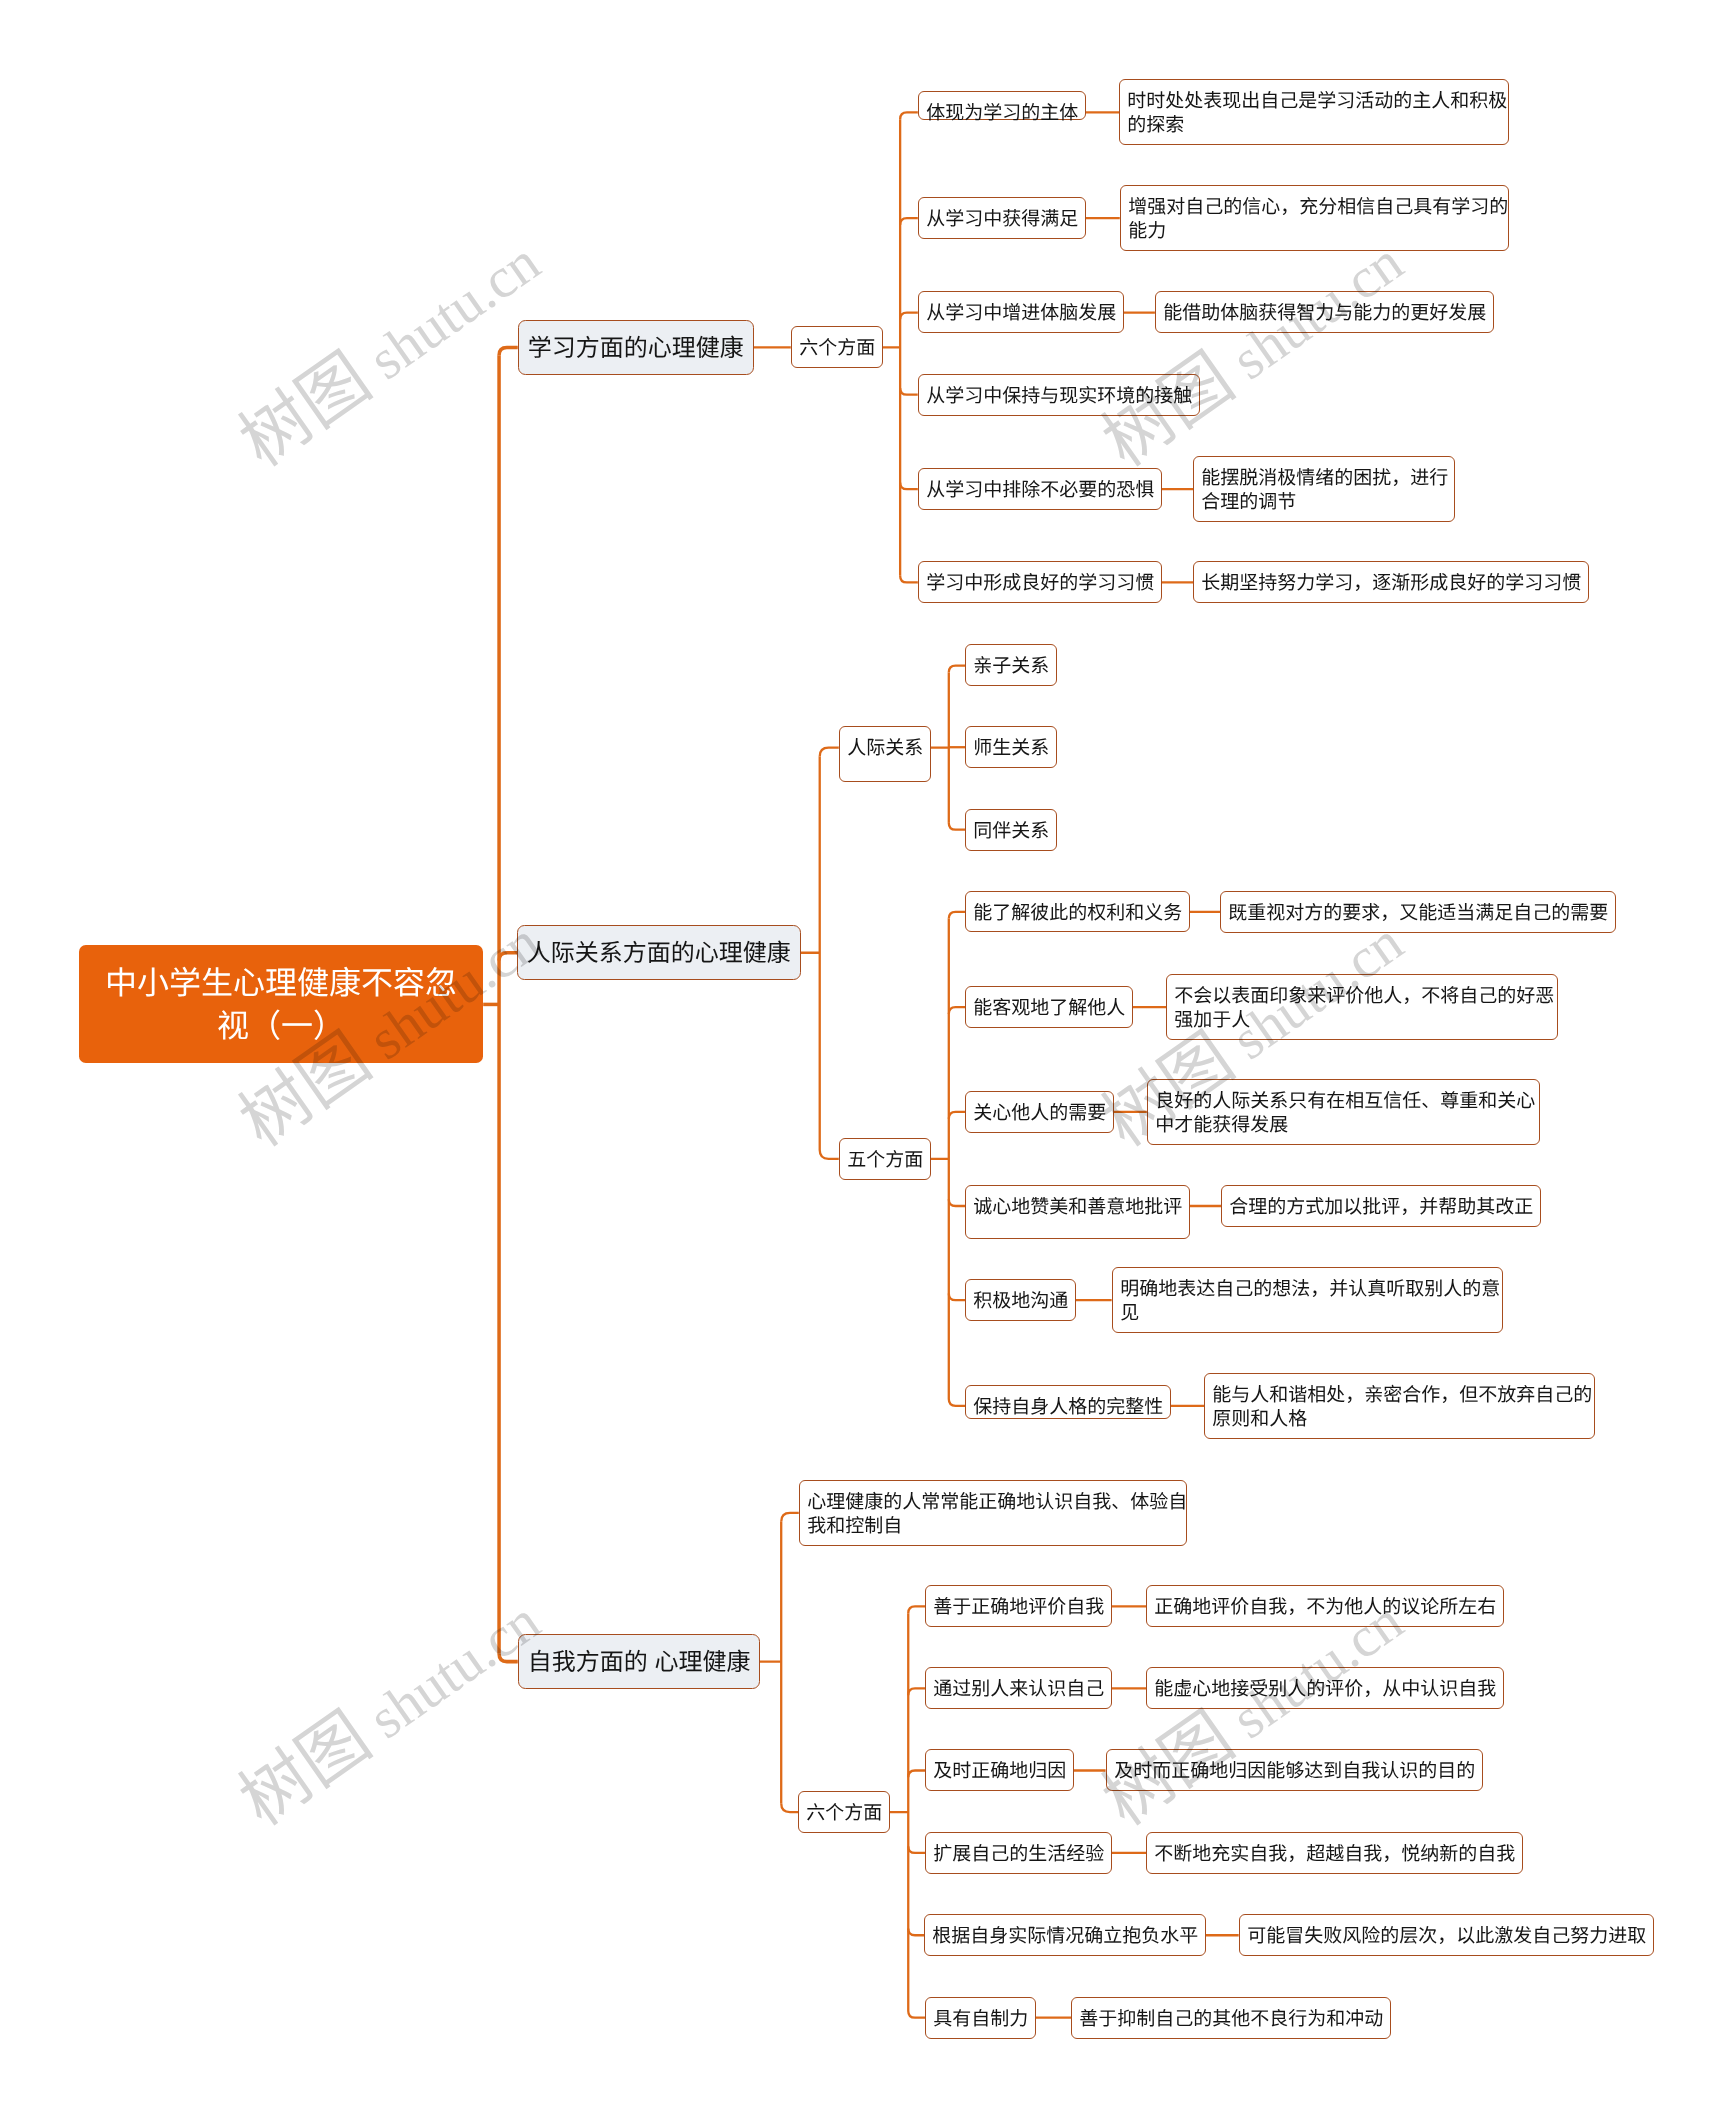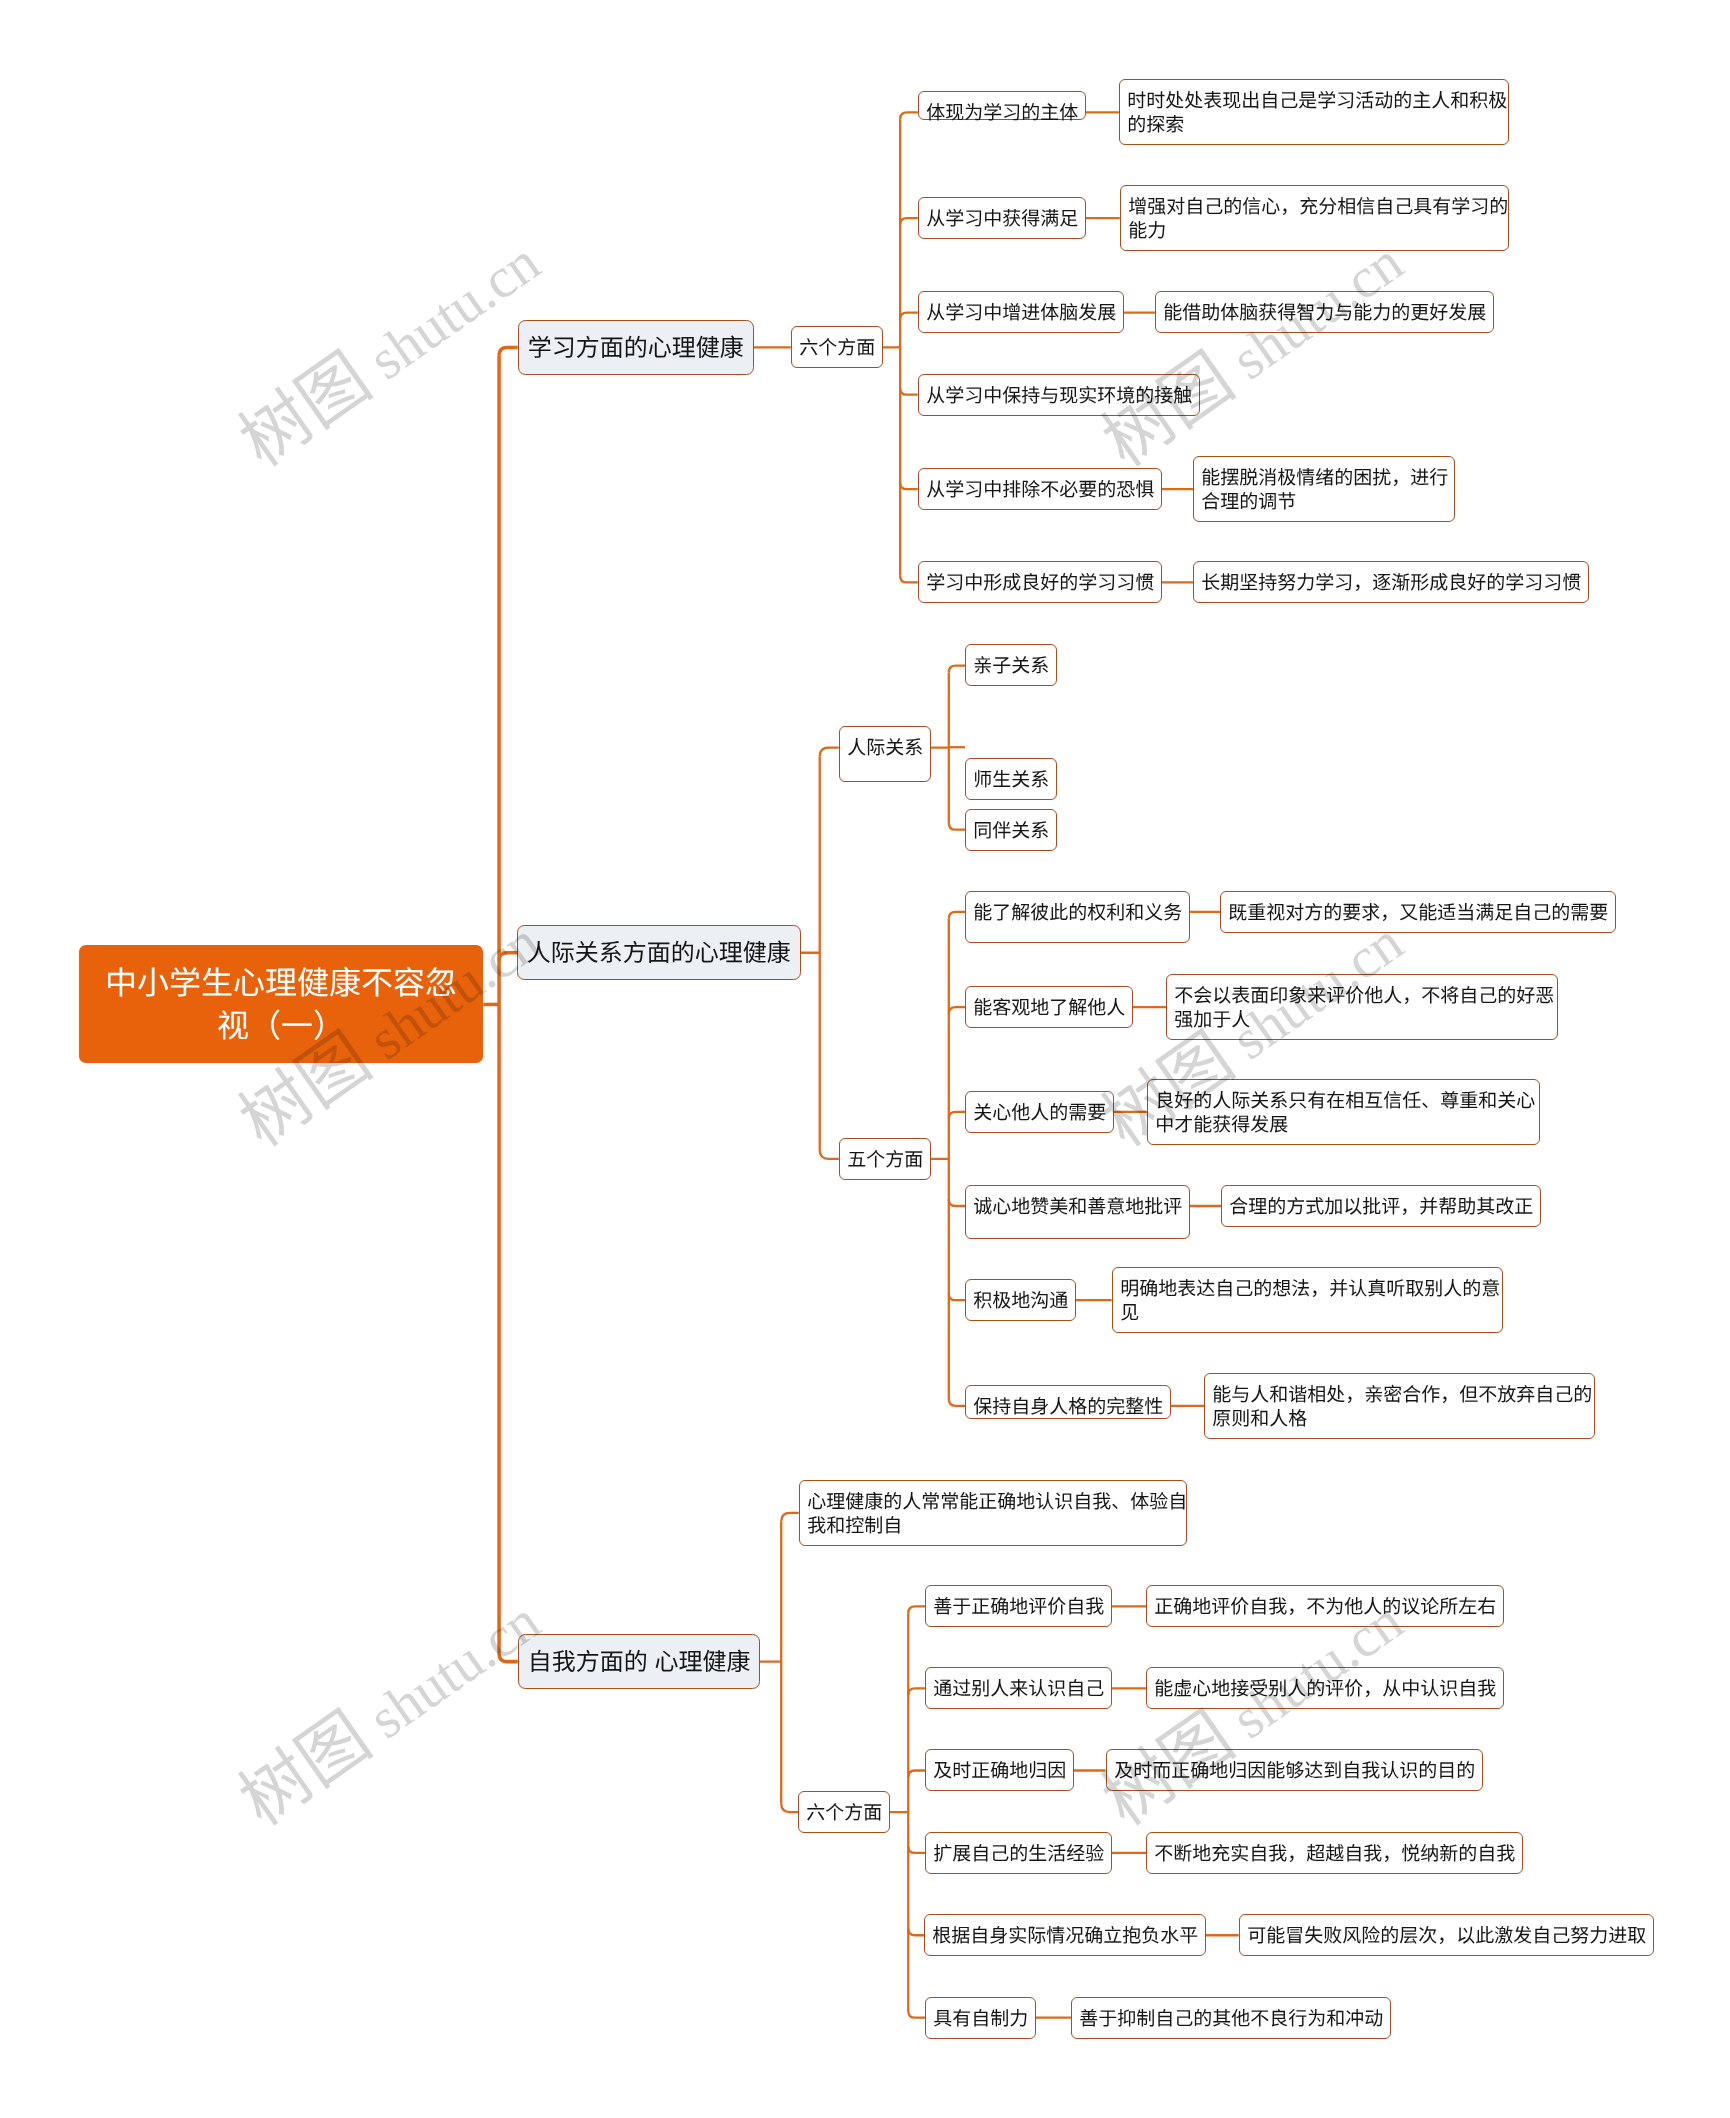--- a/index.html
+++ b/index.html
@@ -100,24 +100,24 @@
 <div class="node leaf" style="left:1119px;top:79px;height:66px;width:390px;"><span class="t">时时处处表现出自己是学习活动的主人和积极
 的探索</span></div>
 <div class="node leaf" style="left:1120px;top:185px;height:66px;width:389px;"><span class="t">增强对自己的信心，充分相信自己具有学习的
 能力</span></div>
 <div class="node leaf" style="left:1155px;top:291px;height:42px;"><span class="t">能借助体脑获得智力与能力的更好发展</span></div>
 <div class="node leaf" style="left:1193px;top:456px;height:66px;width:262px;"><span class="t">能摆脱消极情绪的困扰，进行
 合理的调节</span></div>
 <div class="node leaf" style="left:1193px;top:561px;height:42px;"><span class="t">长期坚持努力学习，逐渐形成良好的学习习惯</span></div>
 <div class="node leaf" style="left:839px;top:726px;height:56px;"><span class="t">人际关系</span></div>
 <div class="node leaf" style="left:965px;top:644px;height:42px;"><span class="t">亲子关系</span></div>
-<div class="node leaf" style="left:965px;top:726px;height:42px;margin-top:32px;"><span class="t">师生关系</span></div>
+<div class="node leaf" style="left:965px;top:726px;height:42px;"><span class="t">师生关系</span></div>
 <div class="node leaf" style="left:965px;top:809px;height:42px;"><span class="t">同伴关系</span></div>
 <div class="node leaf" style="left:839px;top:1138px;height:42px;"><span class="t">五个方面</span></div>
-<div class="node leaf" style="left:965px;top:891px;height:52px;"><span class="t">能了解彼此的权利和义务</span></div>
+<div class="node leaf" style="left:965px;top:891px;height:41px;"><span class="t">能了解彼此的权利和义务</span></div>
 <div class="node leaf" style="left:965px;top:986px;height:42px;"><span class="t">能客观地了解他人</span></div>
 <div class="node leaf" style="left:965px;top:1091px;height:42px;"><span class="t">关心他人的需要</span></div>
 <div class="node leaf" style="left:965px;top:1185px;height:54px;"><span class="t">诚心地赞美和善意地批评</span></div>
 <div class="node leaf" style="left:965px;top:1279px;height:42px;"><span class="t">积极地沟通</span></div>
 <div class="node leaf" style="left:965px;top:1385px;height:34px;"><span class="t">保持自身人格的完整性</span></div>
 <div class="node leaf" style="left:1166px;top:974px;height:66px;width:392px;"><span class="t">不会以表面印象来评价他人，不将自己的好恶
 强加于人</span></div>
 <div class="node leaf" style="left:1220px;top:891px;height:42px;"><span class="t">既重视对方的要求，又能适当满足自己的需要</span></div>
 <div class="node leaf" style="left:1147px;top:1079px;height:66px;width:393px;"><span class="t">良好的人际关系只有在相互信任、尊重和关心
 中才能获得发展</span></div>

